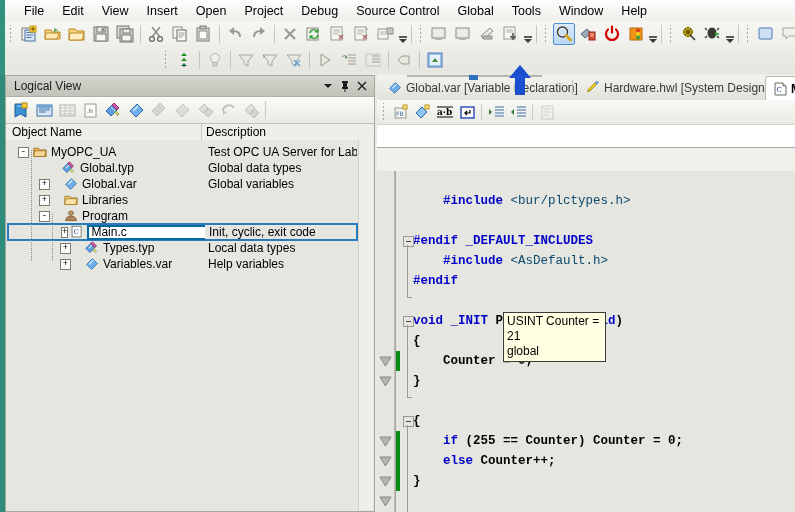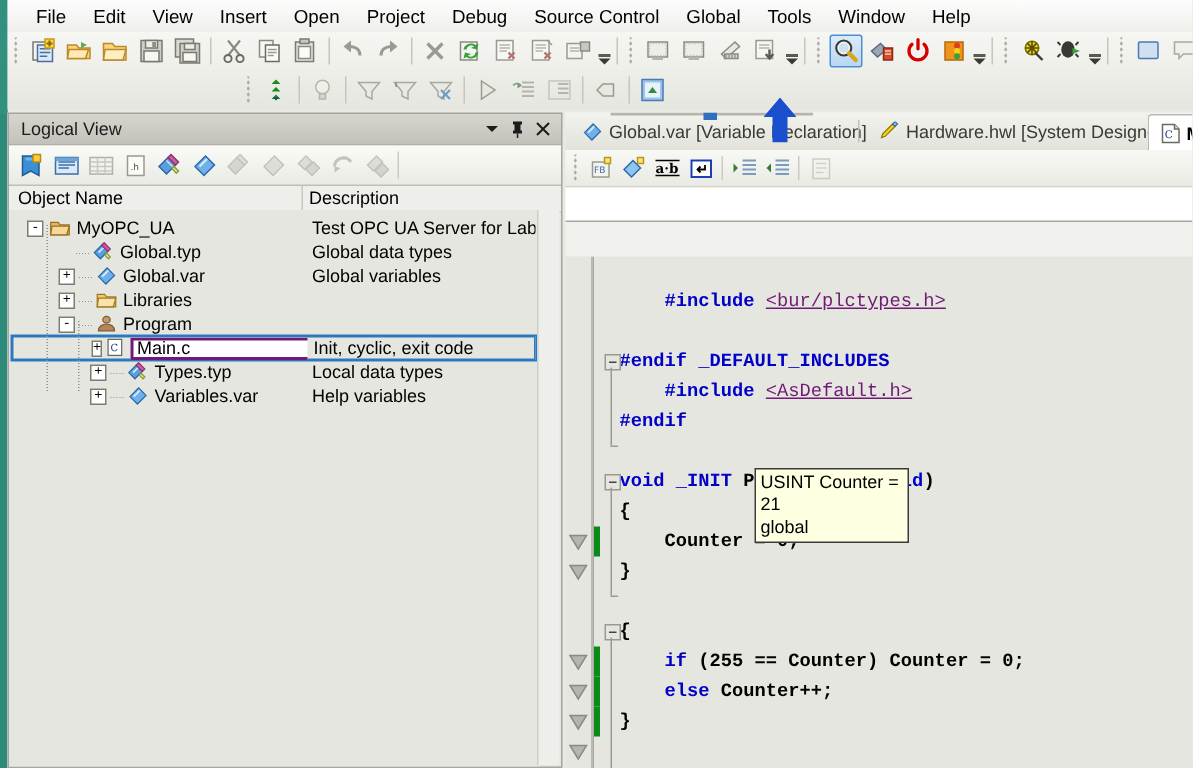--- a/index.html
+++ b/index.html
@@ -68,21 +68,21 @@
   .trow .desc{flex:1;padding-left:4px;overflow:hidden;white-space:nowrap;}
   .exp{width:9px;height:9px;border:1px solid #7b7b72;background:#fff;display:inline-flex;
     align-items:center;justify-content:center;font-size:9px;line-height:7px;margin-right:2px;color:#000;
     font-family:"Liberation Mono",monospace;}
   .dots{width:10px;height:9px;background-image:radial-gradient(#8d8d85 45%,transparent 46%);
     background-size:2px 2px;background-position:0 4px;background-repeat:repeat-x;}
   .vdots{position:absolute;width:1px;background-image:linear-gradient(#8d8d85 50%,transparent 50%);
     background-size:1px 2px;}
   .ico{width:17px;height:15px;display:flex;align-items:center;justify-content:center;margin-right:3px;}
   .sel-row{outline:1px solid #2a7ac0;outline-offset:0;background:#e6e6e1;}
-  .name-edit{border:2px solid #701a75;background:#fff;padding:0 2px;height:15px;
+  .name-edit{border:2px solid #0369a1;background:#fff;padding:0 2px;height:15px;
     display:inline-flex;align-items:center;box-sizing:border-box;}
 
   
   .vscroll{position:absolute;right:1px;top:64px;width:14px;bottom:1px;background:#eeeeea;border-left:1px solid #cfcfc7;}
   .vscroll .thumb{position:absolute;left:1px;right:1px;top:1px;height:0;background:#d6d6ce;}
 
   
   .editor-wrap{position:absolute;left:377px;top:75px;width:418px;height:437px;background:#f0f0ec;}
   .tabstrip{position:relative;height:25px;background:linear-gradient(#f3f3ef,#e2e2db);overflow:hidden;}
   .tab{position:absolute;top:1px;height:24px;display:flex;align-items:center;padding:0 8px;
@@ -101,21 +101,21 @@
   .ed-white{height:22px;background:#fff;border-bottom:1px solid #a8a8a0;}
 
   .code-area{position:absolute;left:0;top:96px;right:0;bottom:0;background:#e6e6e1;overflow:hidden;}
   .gutter-marks{position:absolute;left:0;top:0;width:17px;bottom:0;background:#e6e6e1;border-right:1px solid #b8b8b0;}
   .gutter-fold{position:absolute;left:18px;top:0;width:1px;bottom:0;background:#a8a8a0;}
   .code-body{position:absolute;left:22px;top:0;right:0;bottom:0;}
   .cline{height:20px;line-height:20px;font-family:"Liberation Mono","DejaVu Sans Mono",monospace;
     font-size:12.5px;white-space:pre;position:relative;}
   .kw{color:#0000c8;font-weight:bold;}
   .pp{color:#0000c8;font-weight:bold;}
-  .str{color:#701a75;text-decoration:underline;}
+  .str{color:#0c4a6e;}
   .plain{color:#000;font-weight:bold;}
   .num{color:#000;font-weight:bold;}
 
   .marker{position:absolute;left:2px;width:13px;height:13px;}
   .changebar{position:absolute;left:19px;width:4px;background:#0a8a16;}
   .foldbox{position:absolute;width:9px;height:9px;border:1px solid #9a9a92;background:#e6e6e1;
     display:flex;align-items:center;justify-content:center;}
   .foldbox:after{content:"";width:5px;height:1px;background:#444;}
   .foldline{position:absolute;width:1px;background:#9a9a92;}
   .foldtick{position:absolute;width:5px;height:1px;background:#9a9a92;}

